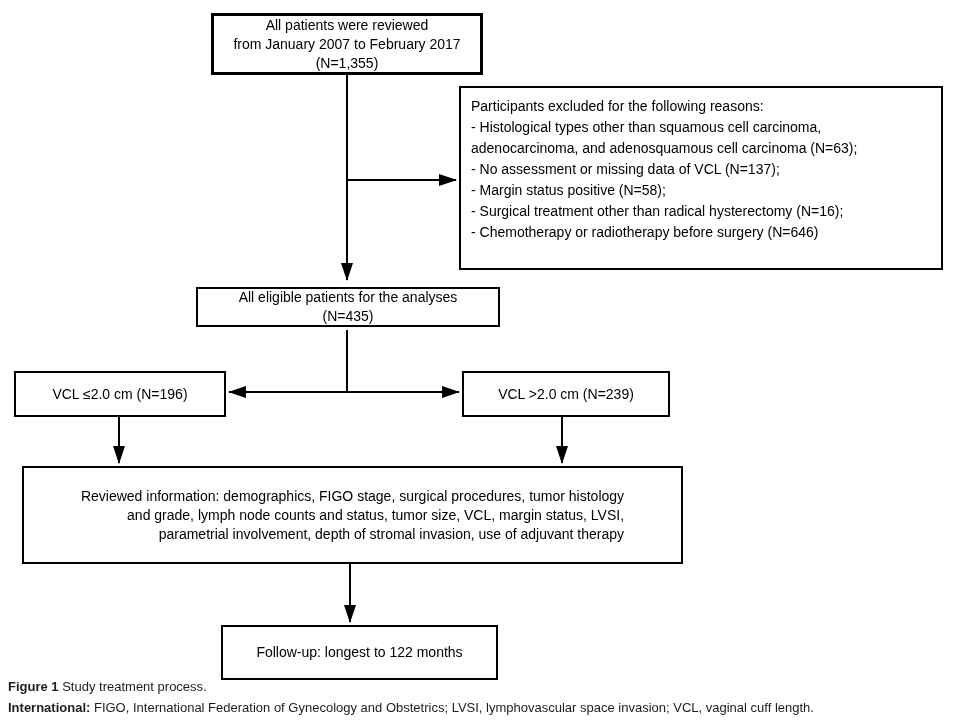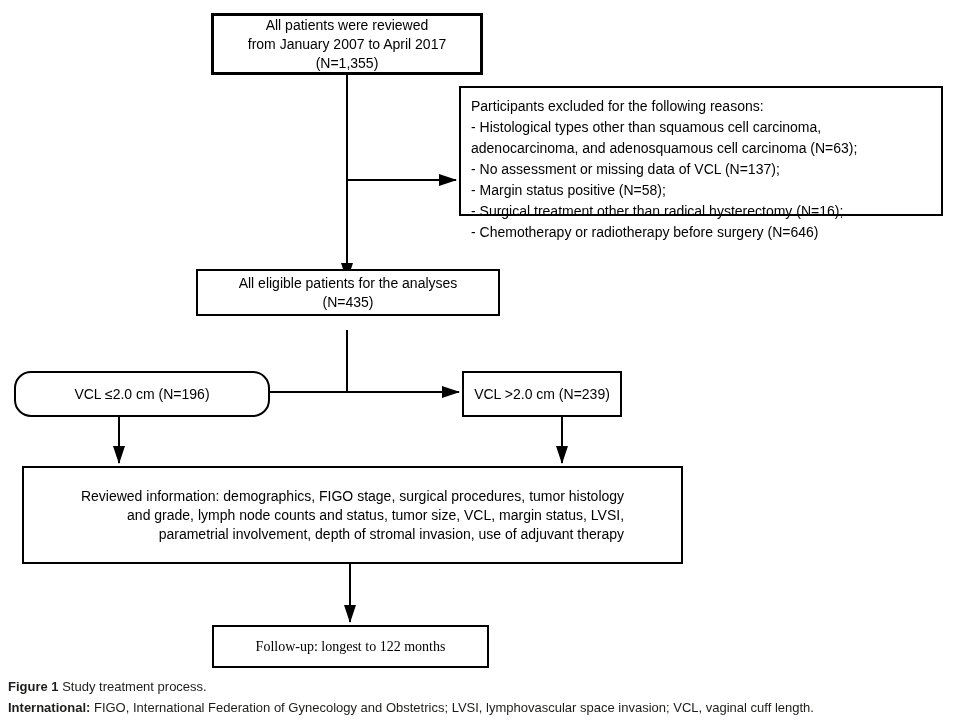--- a/index.html
+++ b/index.html
@@ -91,42 +91,42 @@
     <line x1="347" y1="180" x2="456" y2="180" marker-end="url(#arrow)"></line>
     <line x1="347" y1="330" x2="347" y2="393"></line>
     <line x1="347" y1="392" x2="229" y2="392" marker-end="url(#arrow)"></line>
     <line x1="347" y1="392" x2="459" y2="392" marker-end="url(#arrow)"></line>
     <line x1="119" y1="417" x2="119" y2="463" marker-end="url(#arrow)"></line>
     <line x1="562" y1="417" x2="562" y2="463" marker-end="url(#arrow)"></line>
     <line x1="350" y1="564" x2="350" y2="622" marker-end="url(#arrow)"></line>
   </svg>
 
   <div class="box box--thick" style="left:211px; top:13px; width:272px; height:62px;">All patients were reviewed
-from January 2007 to April 2017
+from January 2007 to February 2017
 (N=1,355)</div>
 
-  <div class="box box--list" style="left:459px; top:86px; width:484px; height:130px;">Participants excluded for the following reasons:
+  <div class="box box--list" style="left:459px; top:86px; width:484px; height:184px;">Participants excluded for the following reasons:
 - Histological types other than squamous cell carcinoma,
 adenocarcinoma, and adenosquamous cell carcinoma (N=63);
 - No assessment or missing data of VCL (N=137);
 - Margin status positive (N=58);
 - Surgical treatment other than radical hysterectomy (N=16);
 - Chemotherapy or radiotherapy before surgery (N=646)</div>
 
-  <div class="box" style="left:196px; top:269px; width:304px; height:47px;">All eligible patients for the analyses
+  <div class="box" style="left:196px; top:287px; width:304px; height:40px;">All eligible patients for the analyses
 (N=435)</div>
 
-  <div class="box" style="left:14px; top:371px; width:256px; height:46px;border-radius:17px;">VCL ≤2.0 cm (N=196)</div>
+  <div class="box" style="left:14px; top:371px; width:212px; height:46px;">VCL ≤2.0 cm (N=196)</div>
 
-  <div class="box" style="left:462px; top:371px; width:160px; height:46px;">VCL &gt;2.0 cm (N=239)</div>
+  <div class="box" style="left:462px; top:371px; width:208px; height:46px;">VCL &gt;2.0 cm (N=239)</div>
 
   <div class="box" style="left:22px; top:466px; width:661px; height:98px;text-align:right;">Reviewed information: demographics, FIGO stage, surgical procedures, tumor histology
 and grade, lymph node counts and status, tumor size, VCL, margin status, LVSI,
 parametrial involvement, depth of stromal invasion, use of adjuvant therapy</div>
 
-  <div class="box" style="left:212px; top:625px; width:277px; height:43px;font-family:Liberation Serif, serif;">Follow-up: longest to 122 months</div>
+  <div class="box" style="left:221px; top:625px; width:277px; height:55px;">Follow-up: longest to 122 months</div>
 
   <div class="caption">
     <div><span class="b">Figure 1</span><span> Study treatment process.</span></div>
     <div><span class="b">International:</span><span> FIGO, International Federation of Gynecology and Obstetrics; LVSI, lymphovascular space invasion; VCL, vaginal cuff length.</span></div>
   </div>
 
 </div>
 
 </body></html>

